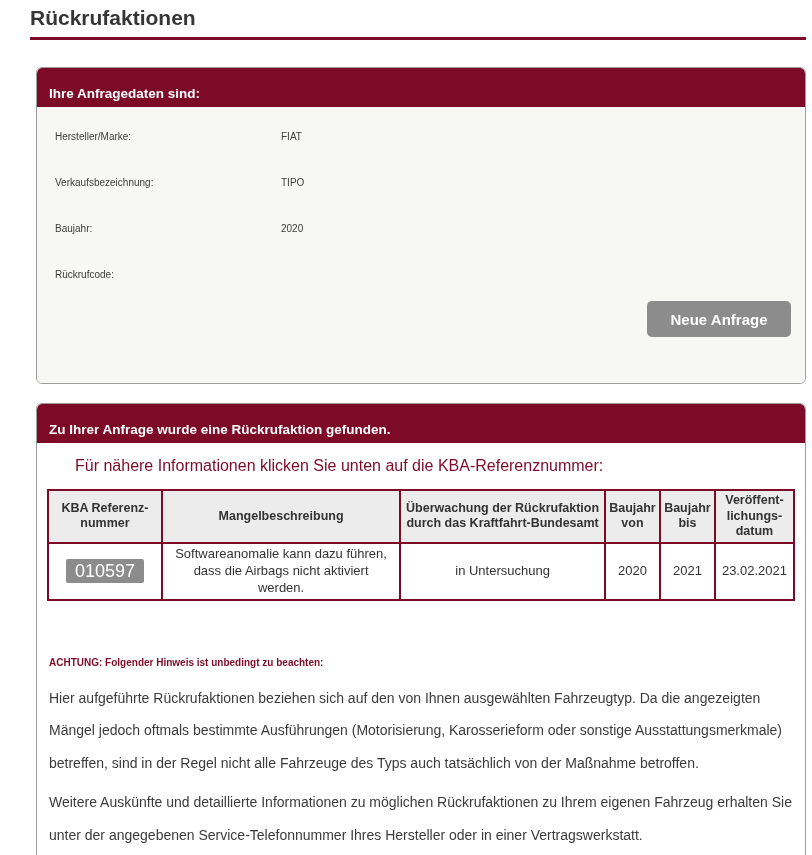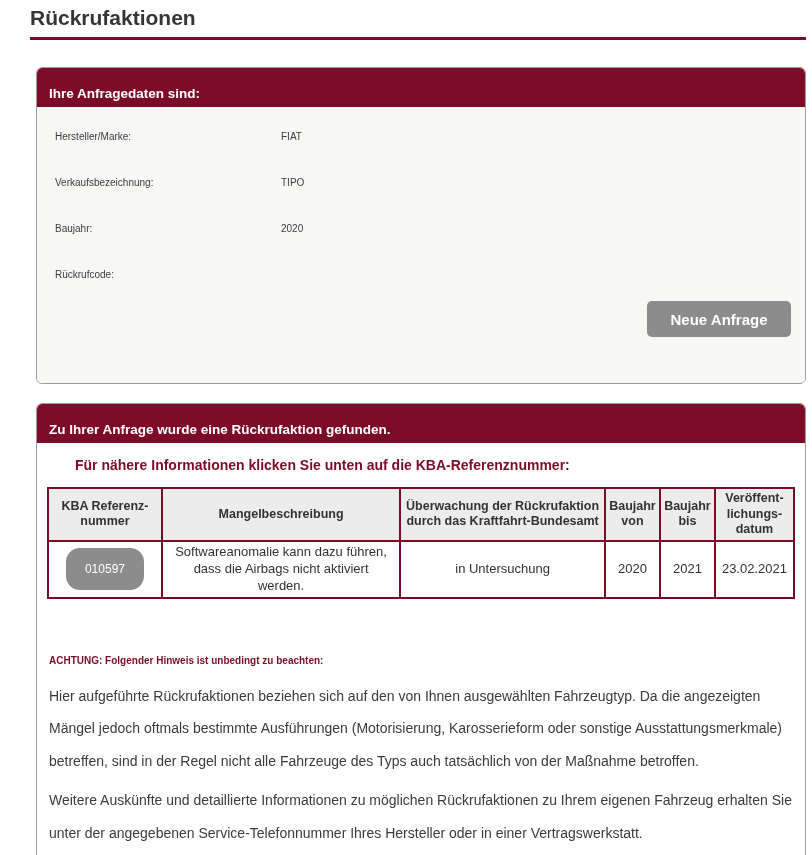--- a/index.html
+++ b/index.html
@@ -69,22 +69,22 @@
     width:144px;
     height:36px;
     font-size:15px;
     font-weight:bold;
   }
   .panel-results .panel-body{
     background:#ffffff;
     padding:8px 10px 10px 10px;
   }
   .instruction{
-    font-size:14px;
-    font-weight:bold;
+    font-size:16px;
+    font-weight:normal;
     color:var(--maroon);
     margin:6px 0 14px 2px;
     padding-left:26px;
   }
   table.recall-table{
     border-collapse:collapse;
     margin-left:0;
   }
   .recall-table th,.recall-table td{
     border:2px solid var(--maroon);
@@ -107,24 +107,24 @@
     padding:2px 6px;
     line-height:1.3;
   }
   .col-ref{width:116px;}
   .col-defect{width:248px;}
   .col-supervision{width:215px;}
   .col-year{width:55px;}
   .col-pubdate{width:68px;}
   .btn-kba-ref{
     width:78px;
-    height:42px;
+    height:24px;
     margin:0 auto;
-    font-size:12px;
-    border-radius:14px;
+    font-size:18px;
+    border-radius:2px;
   }
   .warning-heading{
     margin:56px 0 0 2px;
     font-size:10px;
     font-weight:bold;
     color:var(--maroon);
   }
   .note-paragraph{
     margin:14px 0 0 2px;
     width:758px;

